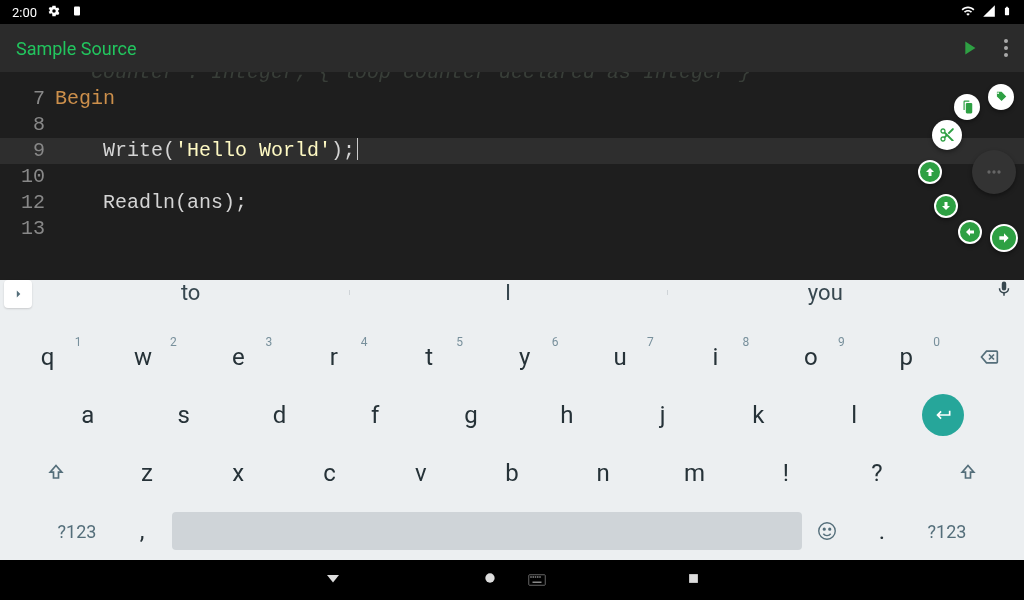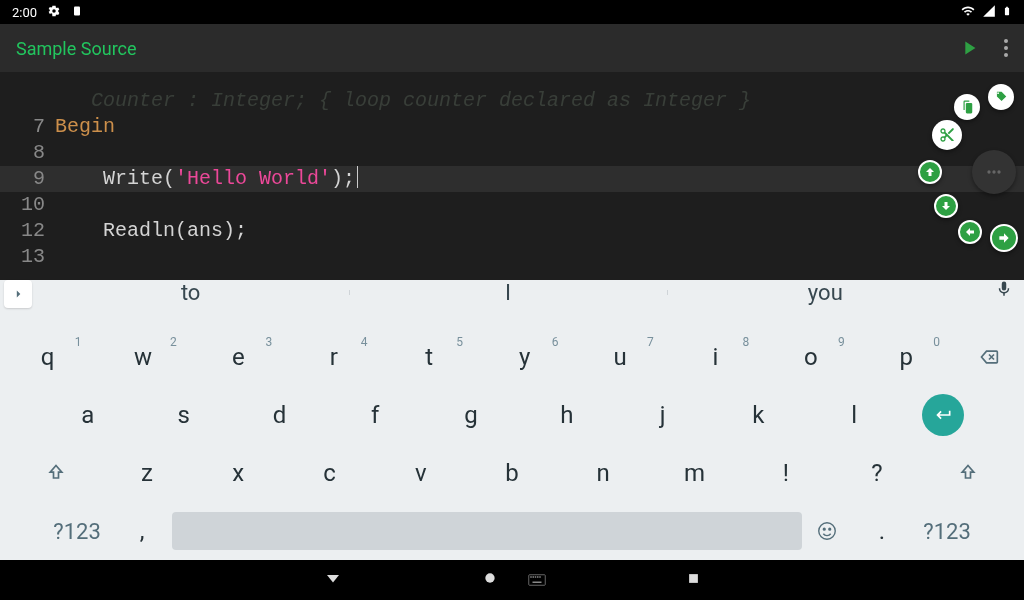--- a/index.html
+++ b/index.html
@@ -8,48 +8,48 @@
   .status-bar { height: 24px; background: #000; color: #fff; display: flex; align-items: center; padding: 0 12px; font-size: 13px; justify-content: space-between; }
   .status-left { display: flex; align-items: center; gap: 10px; }
   .status-right { display: flex; align-items: center; gap: 6px; }
   .app-bar { height: 48px; background: #2b2b2b; display: flex; align-items: center; padding: 0 16px; color: #22c55e; }
   .app-title { font-size: 18px; font-weight: 400; flex: 1; }
   .app-actions { display: flex; gap: 24px; align-items: center; }
   .play-icon svg { display:block; }
   .dots { display: flex; flex-direction: column; gap: 3px; }
   .dots span { width: 4px; height: 4px; background: #aaa; border-radius: 50%; }
   .editor { position: relative; flex: 1; background: #1e1e1e; color: #ccc; font-family: 'Courier New', monospace; font-size: 20px; overflow: hidden; }
-  .lines { position: absolute; top: -12px; left: 0; right: 0; margin-top: 28px; }
+  .lines { position: absolute; top: -12px; left: 0; right: 0; }
   .line { display: flex; height: 26px; line-height: 26px; }
   .line.current { background: #2e2e2e; }
   .gutter { width: 55px; text-align: right; padding-right: 10px; color: #888; }
   .code { white-space: pre; }
   .kw { color: #cc8f4b; }
-  .str { color: #ec4899; }
+  .str { color: #fef9c3; }
   .fn { color: #d4d4d4; }
   .punct { color: #d4d4d4; }
   .var { color: #d4d4d4; }
   .cursor { display:inline-block; width:1px; height:22px; background:#ccc; vertical-align:-4px; margin-left:2px;}
   .cmt { color: #6a7a6a; font-style: italic; }
   .fab-group { position: absolute; right: 10px; top: 12px; }
   .fab { position: absolute; border-radius: 50%; display:flex; align-items:center; justify-content:center; box-shadow: 0 2px 4px rgba(0,0,0,0.4); }
   .fab.white { background: #fff; }
   .fab.green { background: #2ea043; }
   .fab.big   { width: 44px; height: 44px; background: #333; }
   .kb { height: 280px; background: #eceff1; display:flex; flex-direction:column; }
   .sug-row { height: 48px; display:flex; align-items:flex-start; position:relative; }
   .sug-chev { width: 28px; height:28px; background:#fff; border-radius:4px; margin-left:4px; display:flex; align-items:center; justify-content:center; box-shadow:0 1px 2px rgba(0,0,0,0.15);}
   .sug-items { flex:1; display:flex; }
   .sug { flex:1; text-align:center; font-size:22px; color:#37474f; position:relative;}
   .sug + .sug::before { content:""; position:absolute; left:0; top:10px; bottom:10px; width:1px; background:#cfd4d8;}
   .mic { width:40px; display:flex; align-items:center; justify-content:center;}
   .krow { flex:1; display:flex; align-items:center; justify-content:center; gap:0; }
   .key { flex:1; height:52px; display:flex; align-items:center; justify-content:center; font-size:24px; color:#263238; position:relative; }
   .key .sup { position:absolute; top:4px; right:14px; font-size:12px; color:#78909c;}
-  .key.func { color:#546e7a; font-size:22px;}
+  .key.func { color:#546e7a; font-size:18px;}
   .enter { width:42px; height:42px; background:#26a69a; border-radius:50%; display:flex; align-items:center; justify-content:center; margin:0 20px;}
   .space { flex:0 0 630px; height:38px; background:#cfd4d8; border-radius:4px;}
   .row2 { padding: 0 40px;}
   .row3 { padding: 0 10px;}
   .row4 { padding: 0 10px;}
   .nav-bar { height:40px; background:#000; display:flex; align-items:center; justify-content:center; gap:140px;}
   .nav-btn { color:#ddd; }
 </style>
 </head>
 <body>

